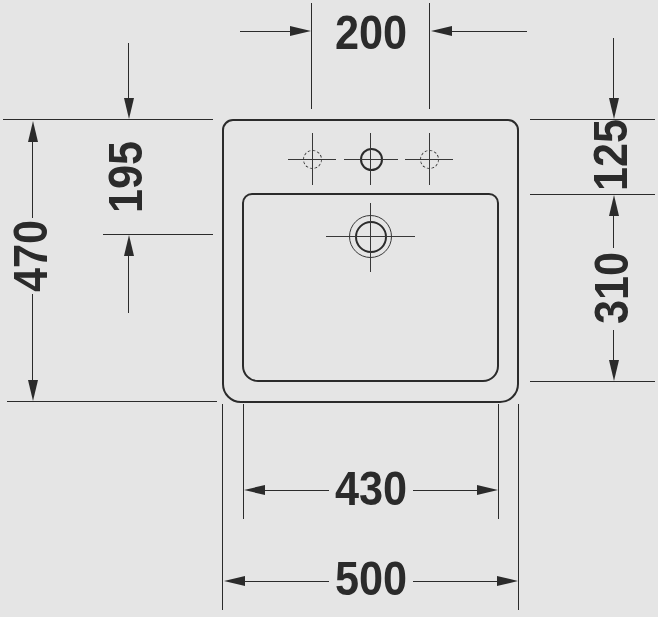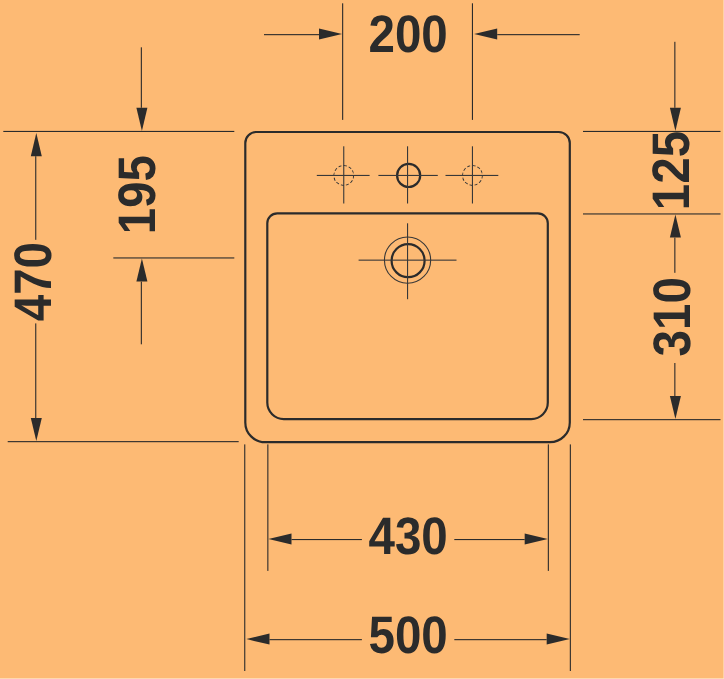--- a/index.html
+++ b/index.html
@@ -1,19 +1,19 @@
 <!DOCTYPE html>
 <html><head>
 <meta charset="utf-8">
 <style>
   :root { --ink:#2b2b2b; --thin:#383838; }
   html,body { margin:0; padding:0; background:#fff; }
   #canvas {
     position:relative; width:658px; height:617px;
-    background:#fdba74; overflow:hidden;
+    background:#e5e5e5; overflow:hidden;
     font-family:"Liberation Sans", sans-serif;
   }
   
   .hl { position:absolute; height:1.3px; background:var(--ink); }
   .vl { position:absolute; width:1.3px;  background:var(--ink); }
   .hl.thin { height:1px; background:var(--thin); }
   .vl.thin { width:1px;  background:var(--thin); }
   
   .orect { position:absolute; box-sizing:border-box; border:2.6px solid var(--ink); background:transparent; }
   

